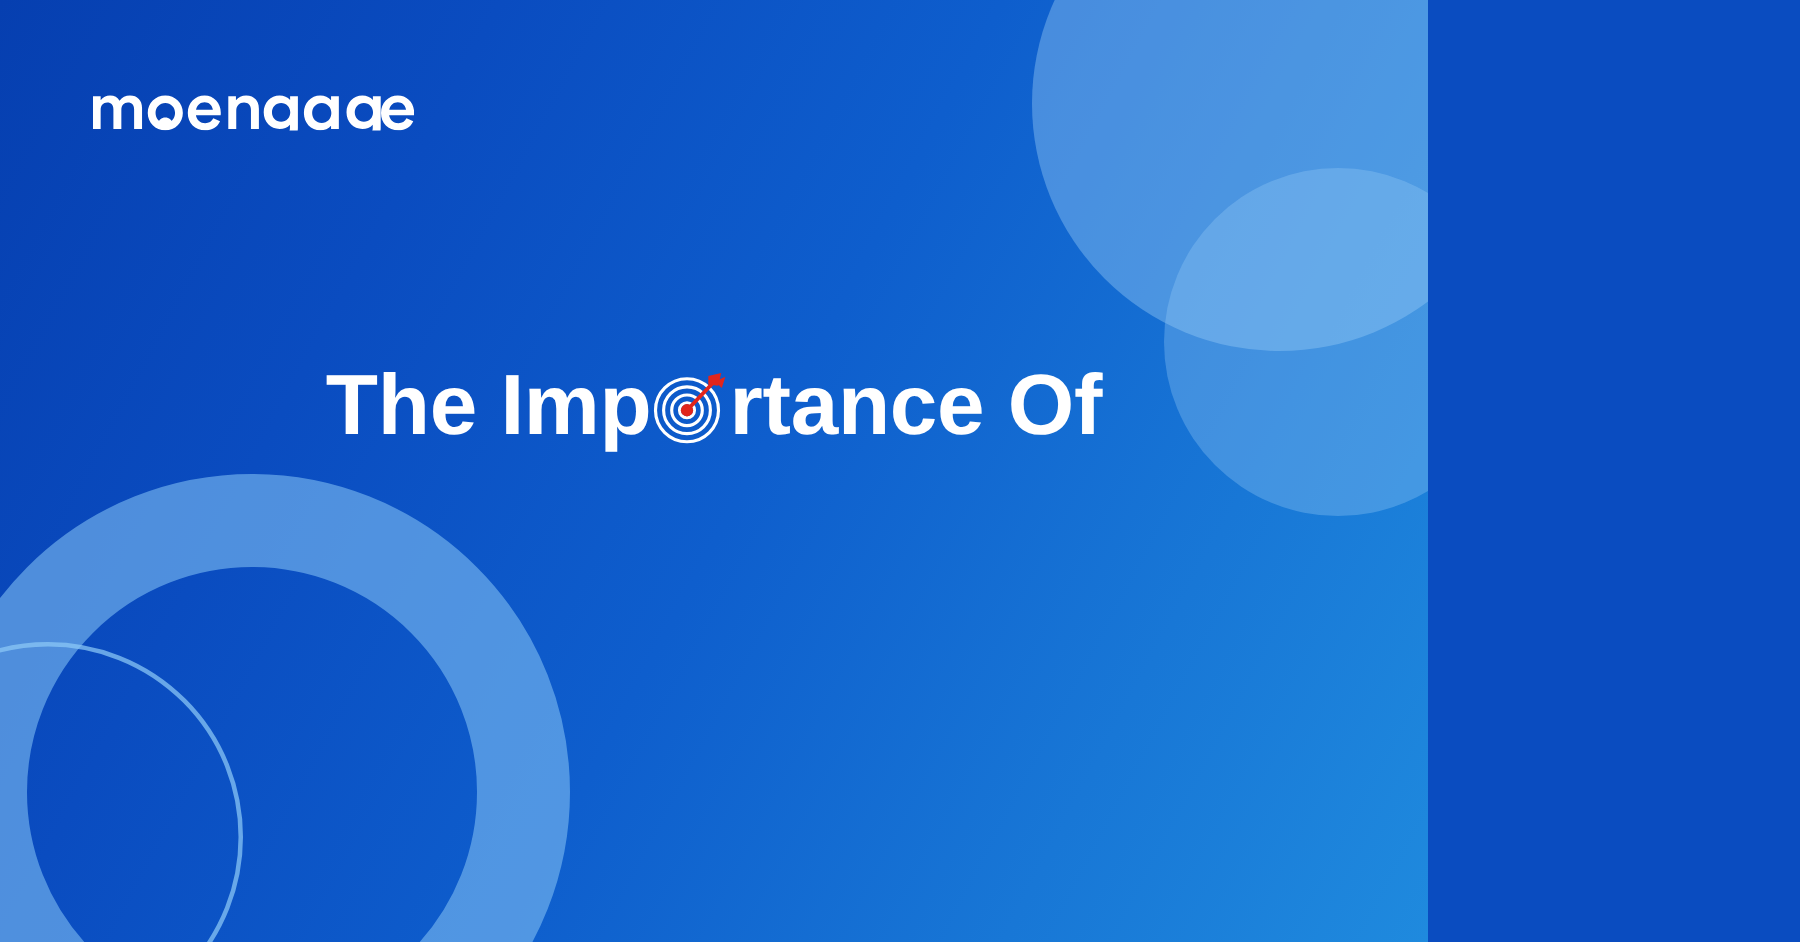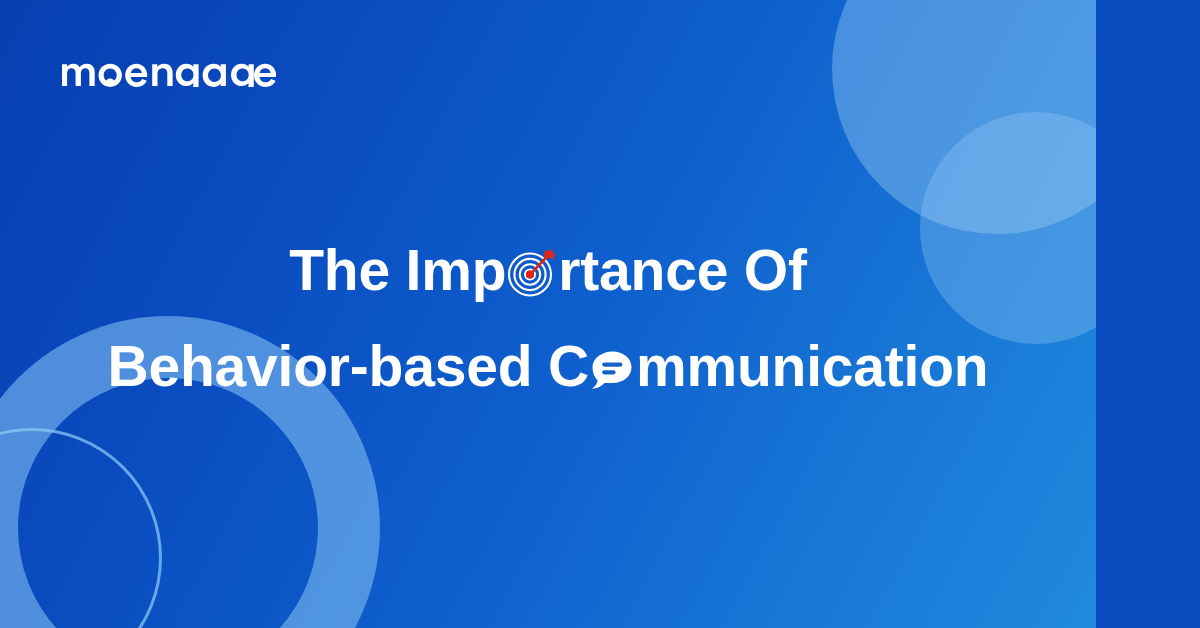--- a/index.html
+++ b/index.html
@@ -9,21 +9,21 @@
   body {
     width: 1200px;
     height: 628px;
     overflow: hidden;
     font-family: "Liberation Sans", sans-serif;
     background: #0a4cc0;
   }
 
   .banner {
     position: relative;
-    width: 1096px;
+    width: 952px;
     height: 628px;
     overflow: hidden;
     background: linear-gradient(118deg,
                 #063fb0 0%,
                 #0a4cc0 26%,
                 #0e5ecd 52%,
                 #1877d6 78%,
                 #1f8ade 100%);
   }
 
@@ -146,25 +146,16 @@
             <circle cx="25" cy="29.5" r="5"></circle>
           </g>
           <circle cx="25" cy="29.5" r="4.1" fill="#e1251b"></circle>
           <path d="M25 29.5 L44 9.5" stroke="#e1251b" stroke-width="2.6" stroke-linecap="round" fill="none"></path>
           <path d="M39.2 6.6 L47.8 4.6 L45.8 13.2 L39.2 12.4 Z" fill="#e1251b"></path>
           <path d="M43.6 10.4 L50.6 7.2 L48.2 14.6 Z" fill="#e1251b"></path>
         </svg>
       </span><span class="hl-text">rtance Of</span>
     </span>
 
-    <span class="hl-line">
-      <span class="hl-text">Behavior-based C</span><span class="glyph-icon glyph-bubble">
-        <svg viewBox="0 0 50 50" aria-hidden="true">
-          <path d="M25.5 6.5 C36.2 6.5 44.5 13.3 44.5 22.3 C44.5 31.3 36.2 38.1 25.5 38.1 L17.5 38.1 C14.2 41.9 9.8 43.6 4.9 43.8 C8.6 41.3 10.3 38.2 10.6 35.6 C7.4 32.3 5.5 27.6 5.5 22.3 C5.5 13.3 14.8 6.5 25.5 6.5 Z" fill="#ffffff"></path>
-          <rect x="15.2" y="17.4" width="20.2" height="4.3" rx="2.15" fill="#1262c8"></rect>
-          <rect x="15.2" y="25.2" width="13.4" height="4.3" rx="2.15" fill="#1262c8"></rect>
-        </svg>
-      </span><span class="hl-text">mmunication</span>
-    </span>
 
   </div>
 
 </div>
 
 </body></html>

